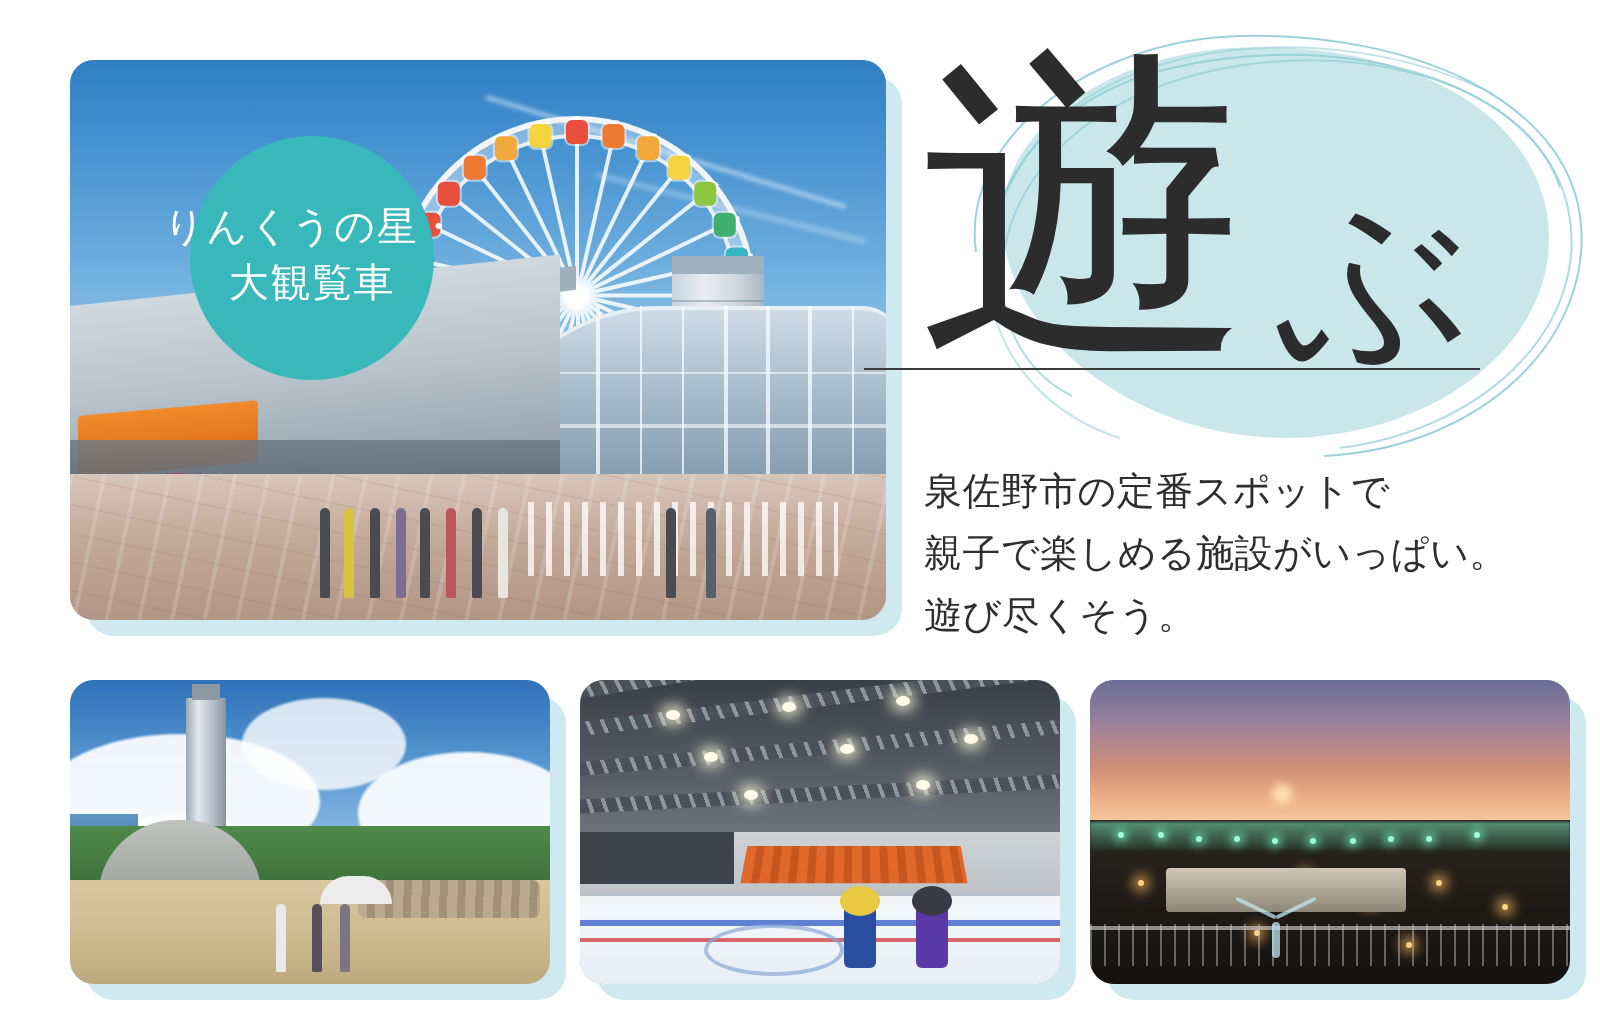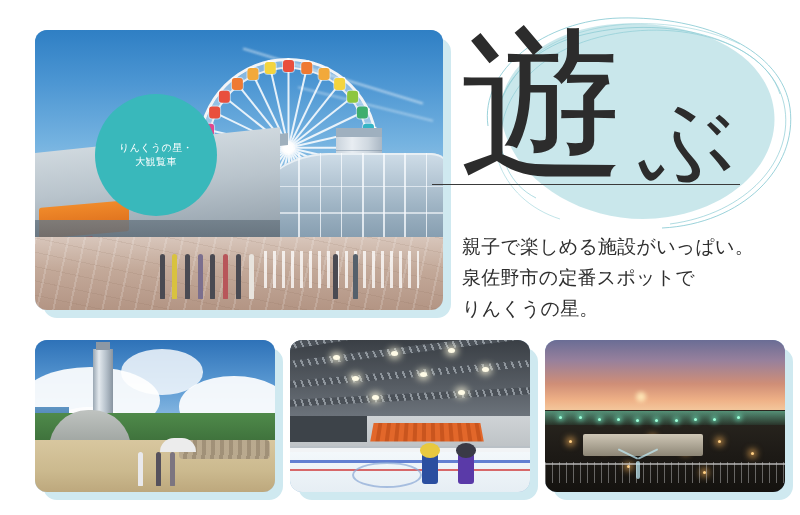--- a/index.html
+++ b/index.html
@@ -159,22 +159,22 @@
     background: #4a4a52; border-radius: 3px 3px 1px 1px; display: block;
   }
   .chairs {
     position: absolute; right: 6%; bottom: 8%; width: 38%; height: 13%;
     background:
       repeating-linear-gradient(90deg, rgba(255,255,255,.85) 0 3px, transparent 3px 9px);
     opacity: .9;
   }
 
   #hero-badge {
-    left: 60px; top: 64px; width: 122px; height: 122px;
-    font-size: 10px;
+    left: 60px; top: 38px; width: 122px; height: 122px;
+    font-size: 20px;
   }
 
   
   .title-block { position: absolute; left: 440px; top: 14px; width: 360px; height: 310px; }
 
   .blob-wrap { position: absolute; left: 0; top: 0; width: 360px; height: 215px; }
   .blob-wrap svg { display: block; }
 
   .kanji {
     position: absolute; left: 18px; top: 6px;
@@ -486,23 +486,23 @@
         <path d="M96,184 C44,158 46,72 128,34 C208,-2 320,18 340,80" fill="none" stroke="#8ecdd6" stroke-width="1" opacity="0.7"></path>
         <path d="M120,205 C60,186 30,120 78,58 C120,4 226,-4 300,30" fill="none" stroke="#8ecdd6" stroke-width="1" opacity="0.55"></path>
       </svg>
     </div>
 
     <div class="rule"></div>
     <div class="kanji">遊</div>
     <div class="kana">ぶ</div>
 
     <div class="lead">
+      <div>泉佐野市の定番スポットで</div>
       <div>親子で楽しめる施設がいっぱい。</div>
-      <div>泉佐野市の定番スポットで</div>
-      <div>りんくうの星。</div>
+      <div>遊び尽くそう。</div>
     </div>
   </div>
 
   <div class="photo-card thumb" id="thumb-1">
     <div class="backing"></div>
     <div class="photo">
       <div class="park-sky"></div>
       <div class="cloud" style="left:-6%; top:18%; width:58%; height:44%;"></div>
       <div class="cloud" style="left:36%; top:6%; width:34%; height:30%; opacity:.8"></div>
       <div class="cloud" style="left:60%; top:24%; width:46%; height:40%;"></div>

